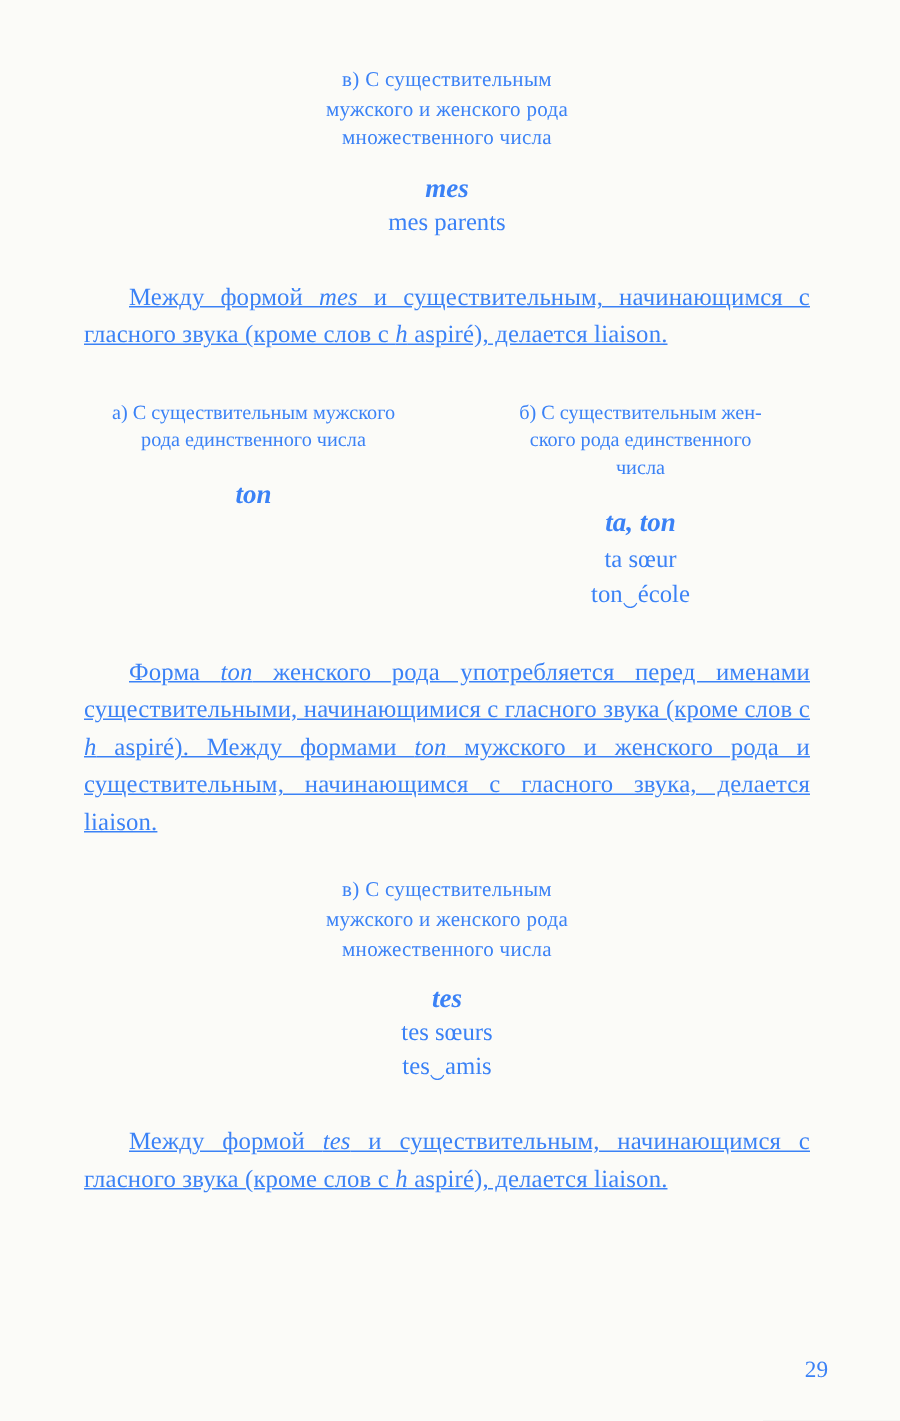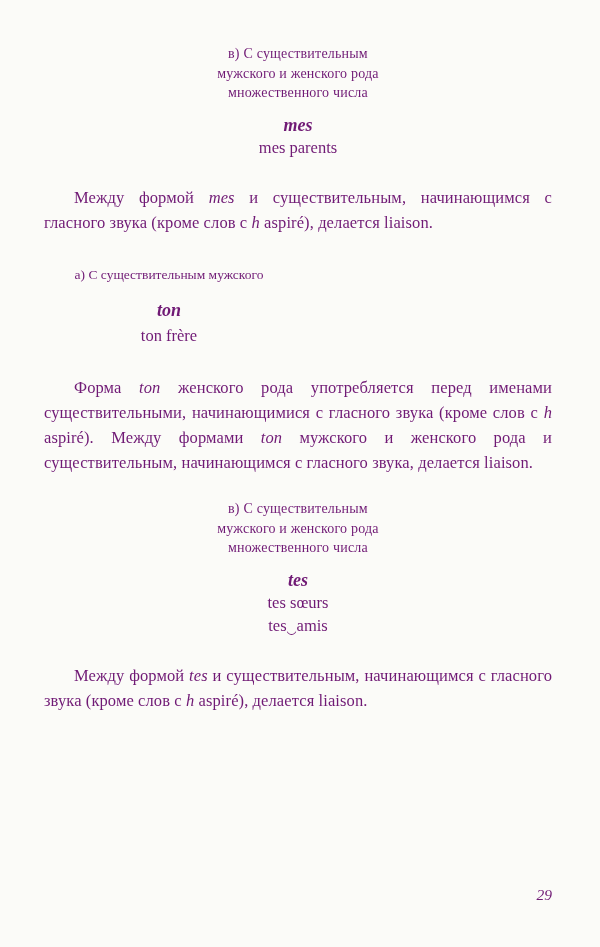--- a/index.html
+++ b/index.html
@@ -6,21 +6,21 @@
   body { background: #e9e9e6; }
 
   .page {
     width: 600px;
     height: 947px;
     margin: 0 auto;
     background: #fbfbf8;
     box-sizing: border-box;
     padding: 44px 44px 20px 40px;
     font-family: "Liberation Serif", "DejaVu Serif", serif;
-    color: #701a75;
+    color: #3b82f6;
     position: relative;
     overflow: hidden;
   }
 
   .center { text-align: center; }
 
   .small-head {
     font-size: 14px;
     line-height: 1.4;
     letter-spacing: 0.2px;
@@ -38,22 +38,23 @@
   .ex {
     font-size: 16.5px;
     line-height: 1.35;
   }
 
   .para {
     font-size: 16.5px;
     line-height: 1.52;
     text-align: justify;
     text-indent: 30px;
-    margin: 4px;
+    margin: 16px;
     letter-spacing: 0.1px;
+    text-decoration: underline;
   }
   .para + .para { margin-top: 0; }
 
   .it { font-style: italic; }
 
   .section-gap { margin-top: 26px; }
 
   .cols {
     display: flex;
     margin-top: 30px;
@@ -68,23 +69,22 @@
 
   .col .kw { margin-bottom: 2px; }
 
   .after-cols { margin-top: 28px; }
 
   .mid-head { margin-top: 24px; }
 
   .page-number {
     position: absolute;
     right: 48px;
-    bottom: 43px;
+    bottom: 24px;
     font-size: 15.5px;
-    font-style: italic;
   }
 </style>
 </head>
 <body>
 
 <div class="page">
 
   <div class="center small-head">
     <div>в) С существительным</div>
     <div>мужского и женского рода</div>
@@ -96,23 +96,33 @@
     <div class="ex">mes parents</div>
   </div>
 
   <p class="para section-gap"><span>Между формой </span><span class="it">mes</span><span> и существительным, начинающимся с гласного звука (кроме слов с </span><span class="it">h</span><span> aspiré), делается liaison.</span></p>
 
 
   <div class="cols">
     <div class="col center">
       <div class="col-head">
         <div>а) С существительным мужского</div>
+        <div>рода единственного числа</div>
       </div>
       <div class="kw">ton</div>
-      <div class="ex">ton frère</div>
+    </div>
+    <div class="col center">
+      <div class="col-head">
+        <div>б) С существительным жен-</div>
+        <div>ского рода единственного</div>
+        <div>числа</div>
+      </div>
+      <div class="kw">ta, ton</div>
+      <div class="ex">ta sœur</div>
+      <div class="ex">ton‿école</div>
     </div>
   </div>
 
   <p class="para after-cols"><span>Форма </span><span class="it">ton</span><span> женского рода употребляется перед именами существительными, начинающимися с гласного звука (кроме слов с </span><span class="it">h</span><span> aspiré). Между формами </span><span class="it">ton</span><span> мужского и женского рода и существительным, начинающимся с гласного звука, делается liaison.</span></p>
 
   <div class="center small-head mid-head">
     <div>в) С существительным</div>
     <div>мужского и женского рода</div>
     <div>множественного числа</div>
   </div>

